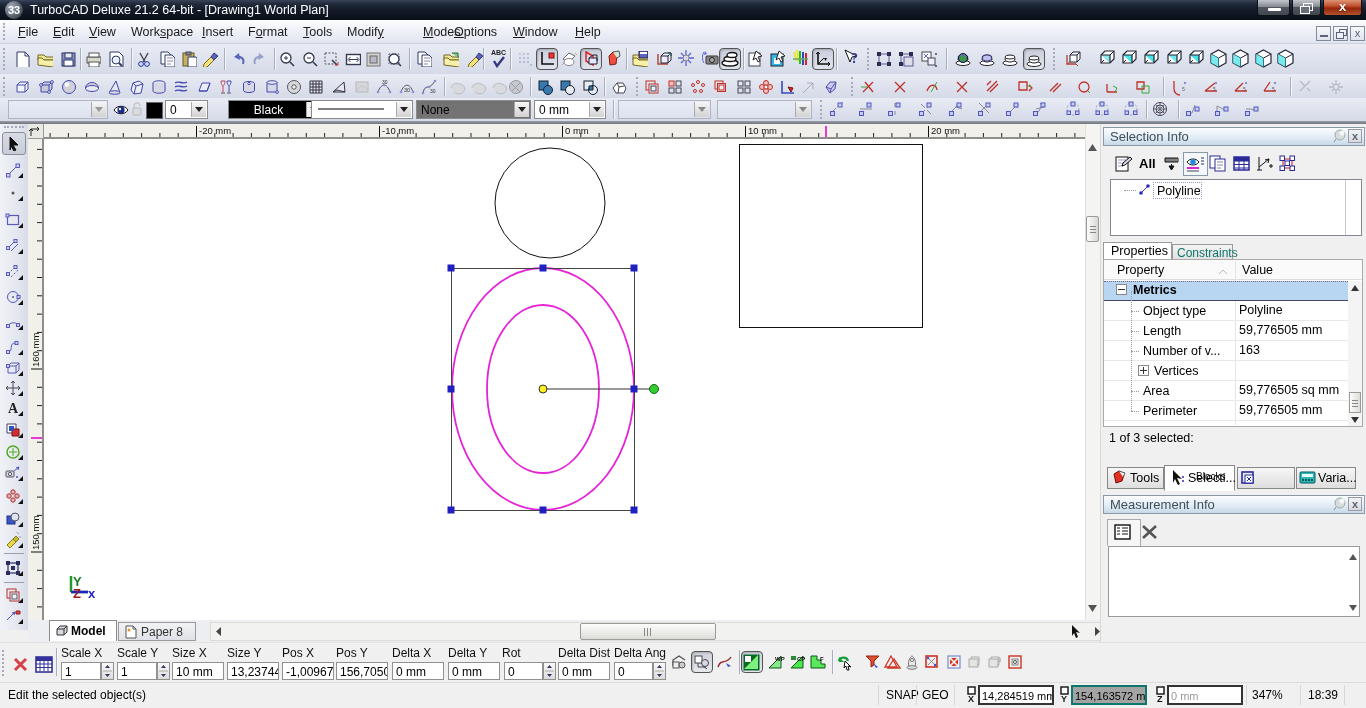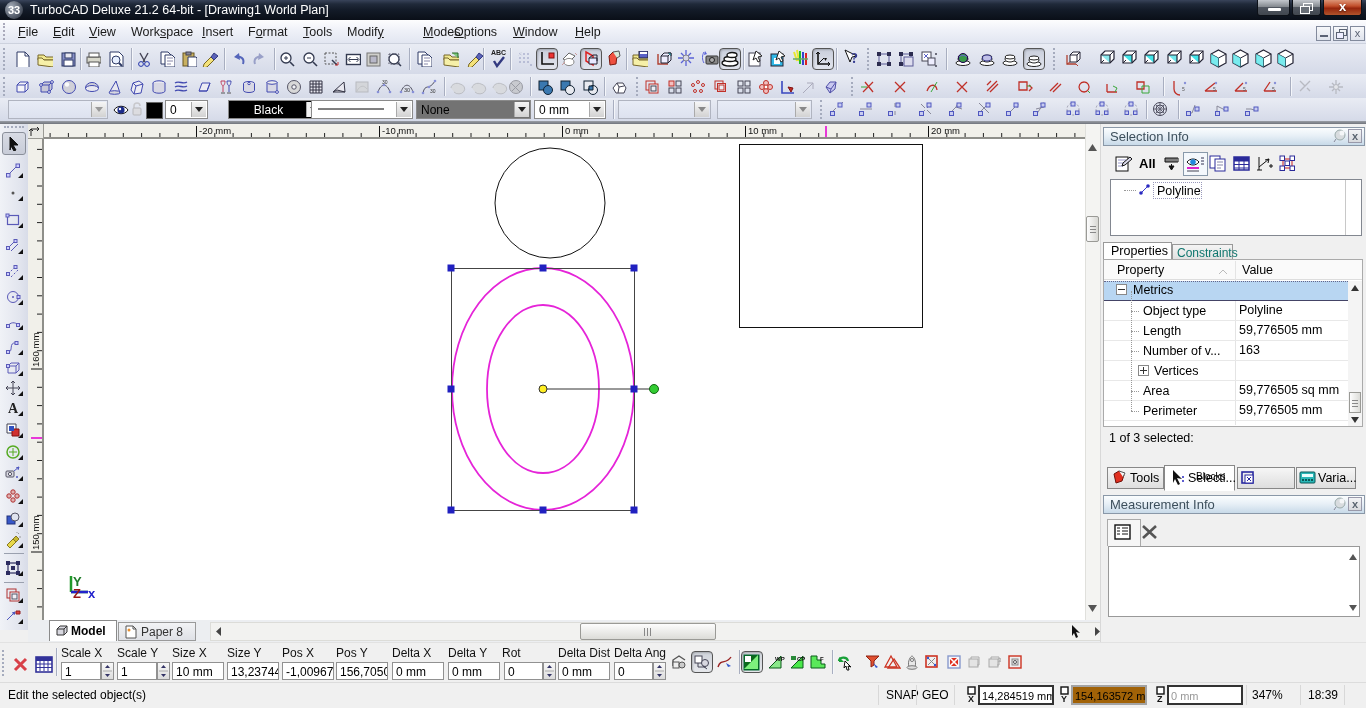--- a/index.html
+++ b/index.html
@@ -1228,21 +1228,21 @@
 <div class="abs prow" style="left:1117px;top:263px;">Property</div>
 <div class="abs prow" style="left:1242px;top:263px;">Value</div>
 <svg class="abs" style="left:1218px;top:268px" width="10" height="8">
     <path d="M1 6 5 2l4 4" fill="none" stroke="#bbb"></path>
   </svg>
 <div class="abs" style="left:1235px;top:261px;width:1px;height:164px;background:#e4e4e4;"></div>
 <div class="abs" style="left:1104px;top:281px;width:244px;height:20px;background:#b8d6f2;border-top:1px dotted #668;border-bottom:1px solid #446;box-sizing:border-box;"></div>
 <div class="abs" style="left:1116px;top:284px;width:11px;height:11px;border:1px solid #888;background:#fff;box-sizing:border-box;">
     <div style="position:absolute;left:1px;top:4px;width:7px;height:1px;background:#333;"></div>
   </div>
-<div class="abs prow" style="left:1133px;top:283px;font-weight:normal;text-align:center;">Metrics</div>
+<div class="abs prow" style="left:1133px;top:283px;font-weight:bold;text-align:center;">Metrics</div>
 <div class="abs" style="left:1104px;top:320px;width:244px;height:1px;background:#e8e8e8;"></div>
 <div class="abs" style="left:1131px;top:311px;width:8px;height:1px;border-top:1px dotted #999;"></div>
 <div class="abs prow" style="left:1143px;top:304px;">Object type</div>
 <div class="abs prow" style="left:1239px;top:303px;">Polyline</div>
 <div class="abs" style="left:1104px;top:340px;width:244px;height:1px;background:#e8e8e8;"></div>
 <div class="abs" style="left:1131px;top:331px;width:8px;height:1px;border-top:1px dotted #999;"></div>
 <div class="abs prow" style="left:1143px;top:324px;">Length</div>
 <div class="abs prow" style="left:1239px;top:323px;">59,776505 mm</div>
 <div class="abs" style="left:1104px;top:360px;width:244px;height:1px;background:#e8e8e8;"></div>
 <div class="abs" style="left:1131px;top:351px;width:8px;height:1px;border-top:1px dotted #999;"></div>
@@ -1474,21 +1474,21 @@
 <div class="abs statxt" style="left:922px;top:688px;">GEO</div>
 <svg class="abs" style="left:966px;top:686px" width="12" height="17">
     <rect x="2" y="1" width="7" height="7" fill="#fff" stroke="#111" stroke-width="1.4"></rect>
     <text x="2" y="16" font-size="9" font-weight="bold" fill="#111">X</text>
   </svg>
 <div class="abs" style="left:978px;top:685px;width:76px;height:20px;background:#fff;border:2px solid #333;box-sizing:border-box;font-size:11px;color:#000;padding:3px 0 0 2px;white-space:nowrap;overflow:hidden;">14,284519 mm</div>
 <svg class="abs" style="left:1059px;top:686px" width="12" height="17">
     <rect x="2" y="1" width="7" height="7" fill="#fff" stroke="#111" stroke-width="1.4"></rect>
     <text x="2" y="16" font-size="9" font-weight="bold" fill="#111">Y</text>
   </svg>
-<div class="abs" style="left:1071px;top:685px;width:76px;height:20px;background:#a16207;border:2px solid #a3a3a3;box-sizing:border-box;font-size:11px;color:#000;padding:3px 0 0 2px;white-space:nowrap;overflow:hidden;">154,163572 m</div>
+<div class="abs" style="left:1071px;top:685px;width:76px;height:20px;background:#a3a3a3;border:2px solid #0f766e;box-sizing:border-box;font-size:11px;color:#000;padding:3px 0 0 2px;white-space:nowrap;overflow:hidden;">154,163572 m</div>
 <svg class="abs" style="left:1155px;top:686px" width="12" height="17">
     <rect x="2" y="1" width="7" height="7" fill="#fff" stroke="#111" stroke-width="1.4"></rect>
     <text x="2" y="16" font-size="9" font-weight="bold" fill="#111">Z</text>
   </svg>
 <div class="abs" style="left:1167px;top:685px;width:76px;height:20px;background:#fff;border:2px solid #333;box-sizing:border-box;font-size:11px;color:#999;padding:3px 0 0 2px;white-space:nowrap;overflow:hidden;">0 mm</div>
 <div class="abs statxt" style="left:1252px;top:688px;">347%</div>
 <div class="abs statxt" style="left:1308px;top:688px;">18:39</div>
 <div class="abs" style="left:878px;top:685px;width:1px;height:20px;background:#d8d8d8;"></div>
 <div class="abs" style="left:916px;top:685px;width:1px;height:20px;background:#d8d8d8;"></div>
 <div class="abs" style="left:954px;top:685px;width:1px;height:20px;background:#d8d8d8;"></div>

